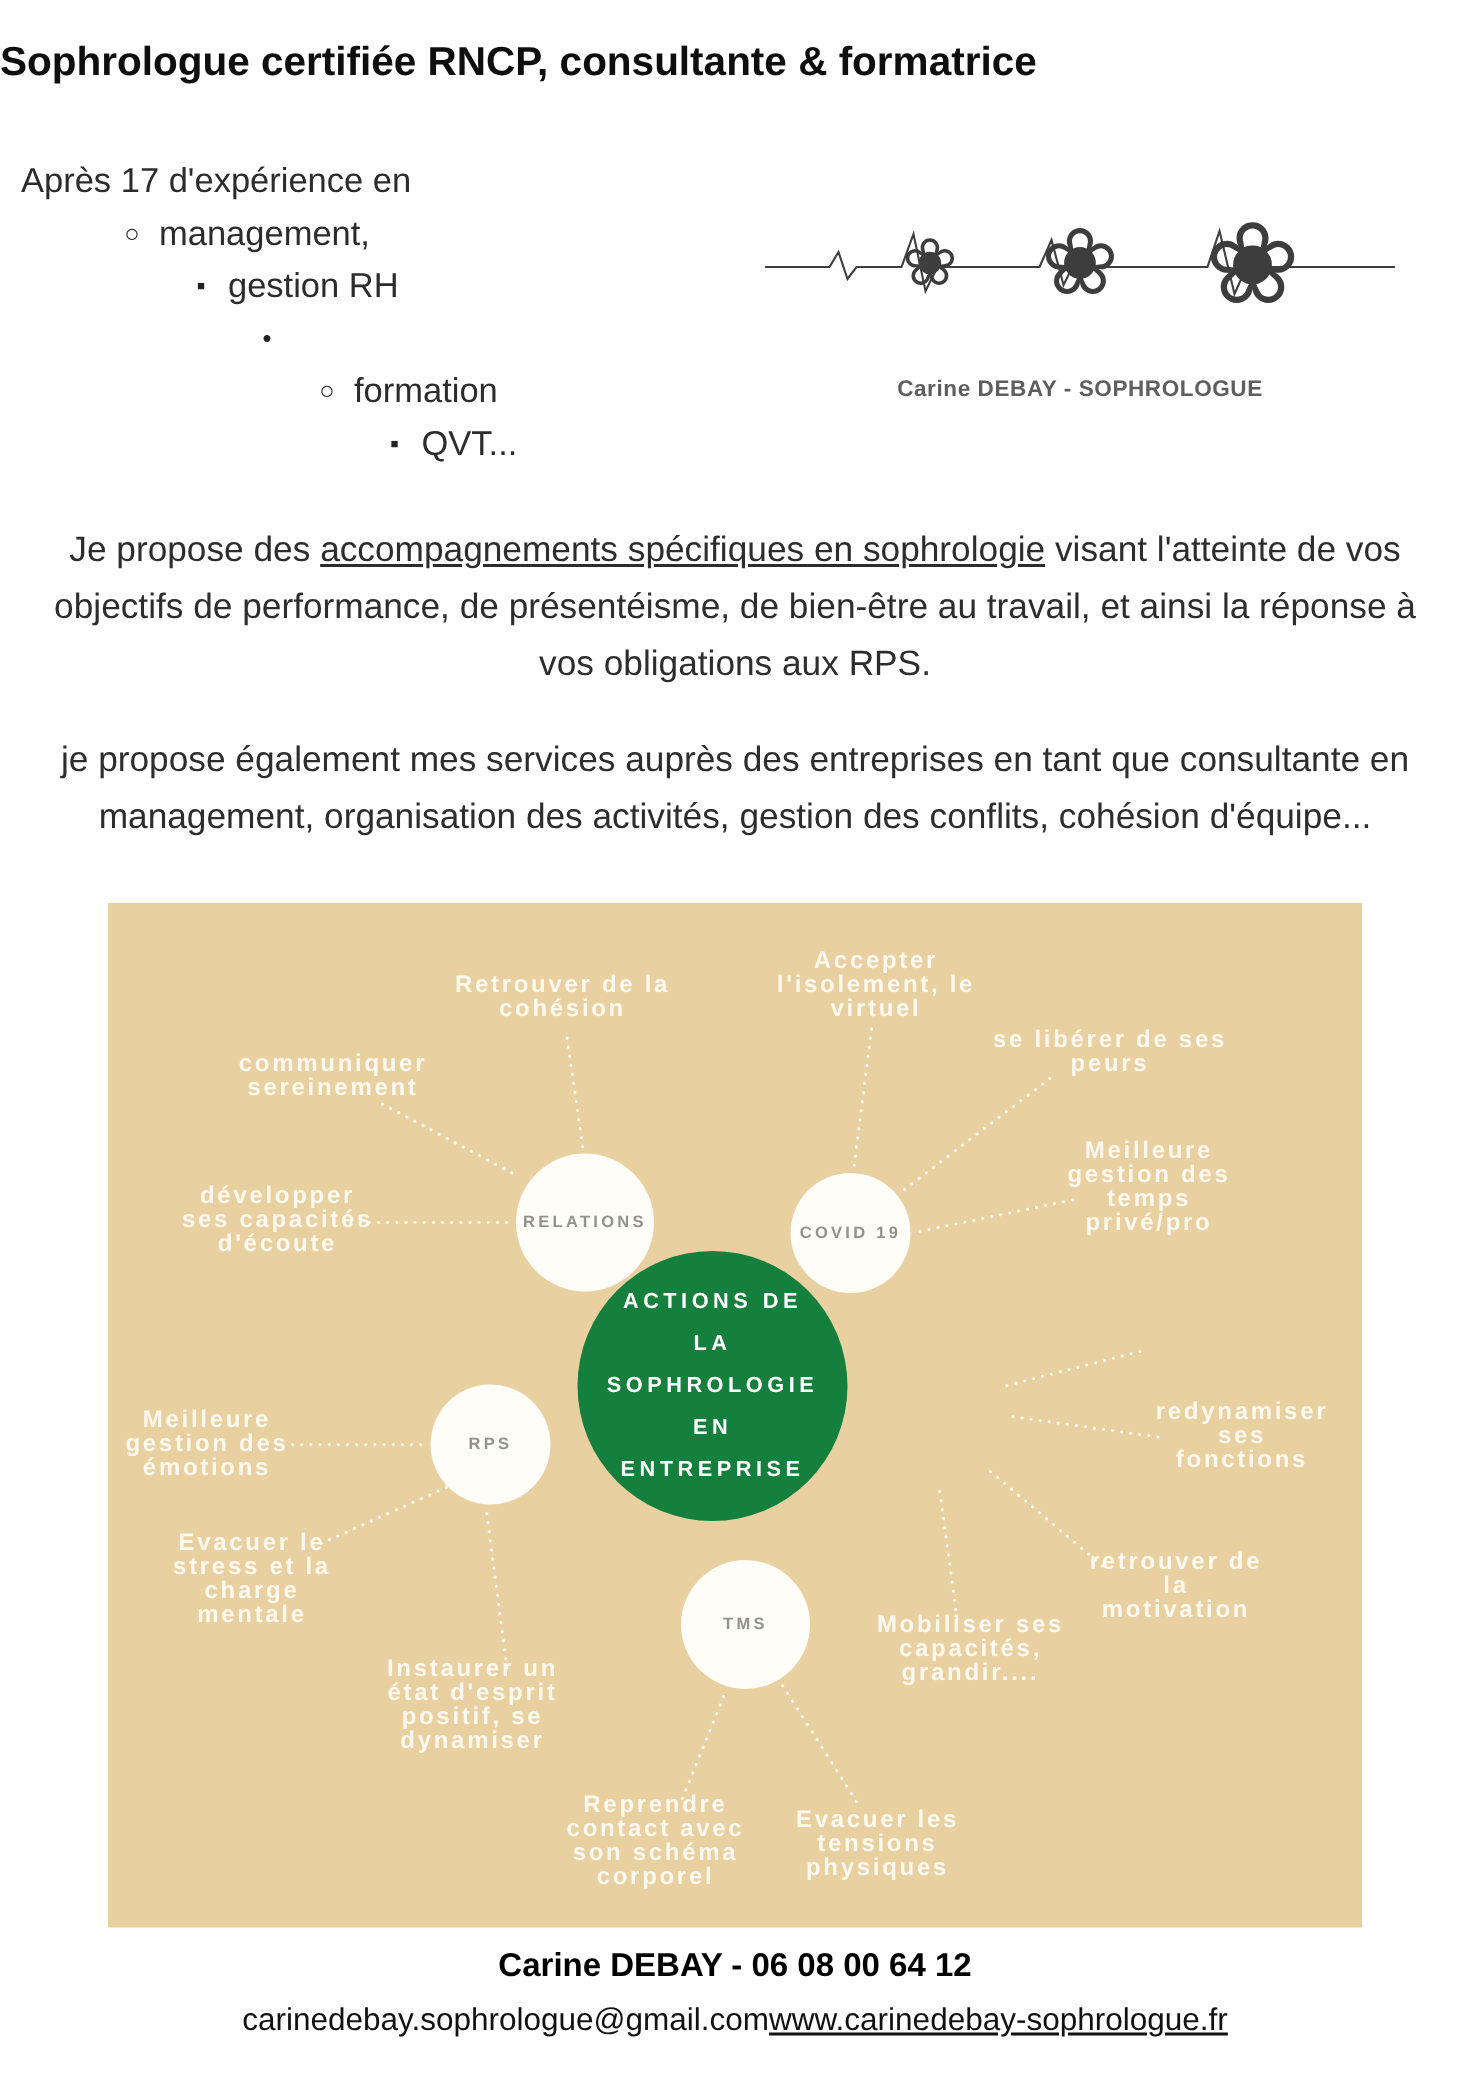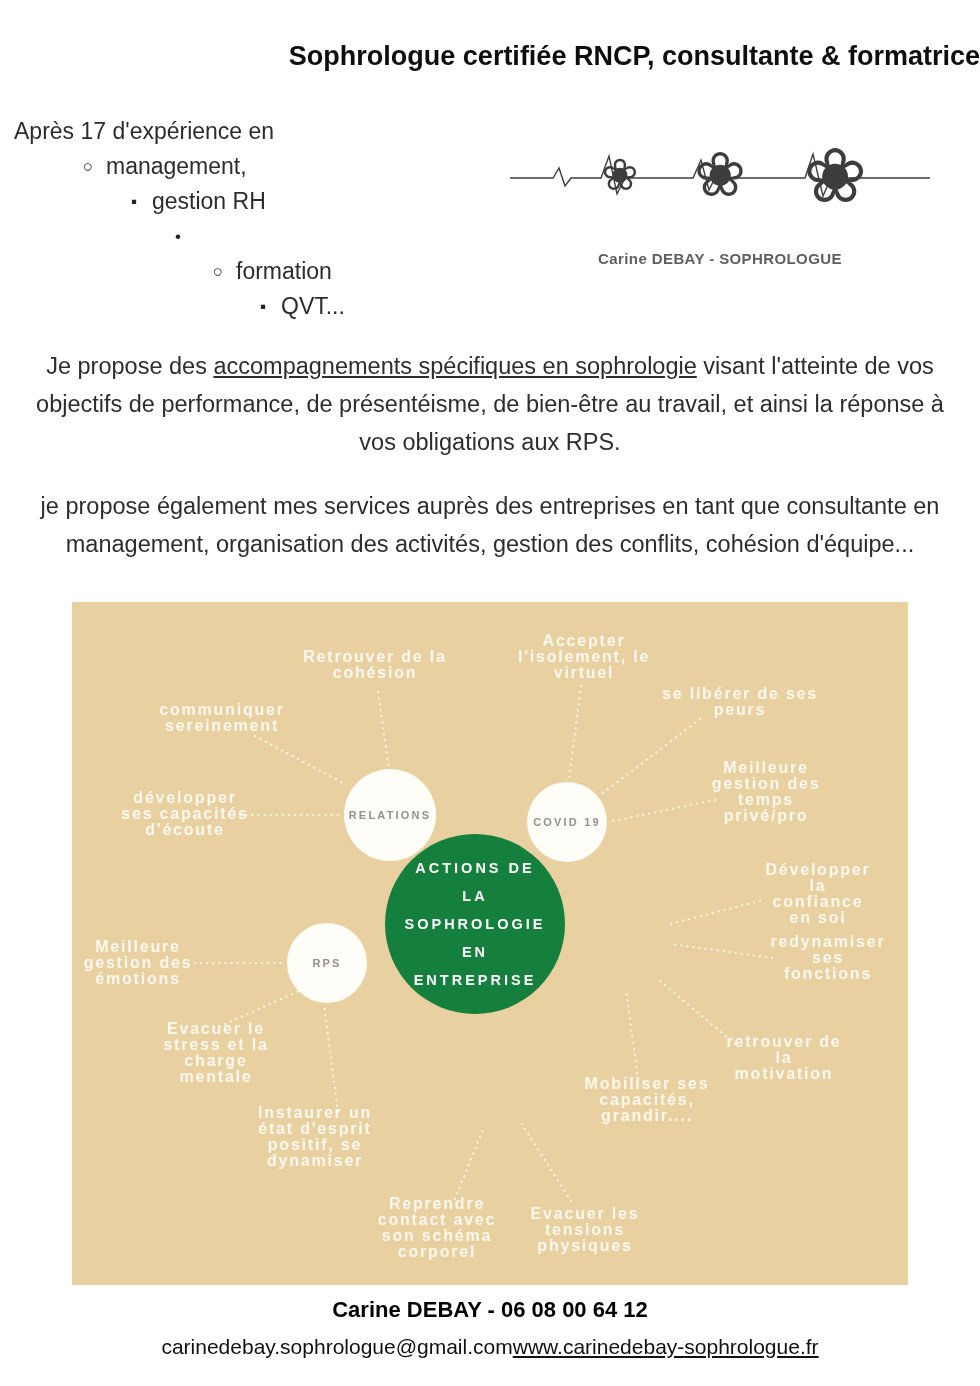--- a/index.html
+++ b/index.html
@@ -3,23 +3,23 @@
 <meta charset="utf-8">
 <style>
   * { margin:0; padding:0; box-sizing:border-box; }
   html,body { background:#ffffff; }
   body {
     width:980px; height:1386px; position:relative; overflow:hidden;
     font-family:"Liberation Sans", sans-serif; color:#222;
   }
   .title {
     position:absolute; top:26px; left:0; width:100%;
-    text-align:right; font-size:27px; font-weight:bold; color:#0e0e0e;margin-top:15px;
+    text-align:left; font-size:27px; font-weight:bold; color:#0e0e0e;
   }
-  .exp { position:absolute; left:14px; top:102px; font-size:23px; color:#2c2c2c;margin-top:11px; }
+  .exp { position:absolute; left:14px; top:102px; font-size:23px; color:#2c2c2c; }
   .exp-intro { height:36px; line-height:36px; }
   .exp-item { height:35px; line-height:35px; display:flex; align-items:center; }
   .exp-item .bullet { display:inline-block; width:20px; text-align:center; margin-right:8px; font-size:17px; color:#222; }
   .logo-block { position:absolute; left:505px; top:90px; width:430px; text-align:center; }
   .logo-caption { margin-top:4px; font-size:15px; font-weight:bold; color:#5e5e5e; letter-spacing:0.4px; }
   .p1, .p2 {
     position:absolute; left:15px; width:950px; text-align:center;
     font-size:23.5px; line-height:38px; color:#2d2d2d;
   }
   .p1 { top:347px; }
@@ -120,47 +120,46 @@
 
   <div class="center-circle">ACTIONS DE
 LA
 SOPHROLOGIE
 EN
 ENTREPRISE</div>
 
   <div class="node" style="left:272px; top:167px; width:92px; height:92px;">RELATIONS</div>
   <div class="node" style="left:455px; top:180px; width:80px; height:80px;">COVID 19</div>
   <div class="node" style="left:215px; top:321px; width:80px; height:80px;">RPS</div>
+  <div class="node" style="left:382px; top:438px; width:86px; height:86px;">TMS</div>
 
   <div class="d-label" style="left:303px; top:63px;">Retrouver de la
 cohésion</div>
   <div class="d-label" style="left:512px; top:55px;">Accepter
 l'isolement, le
 virtuel</div>
   <div class="d-label" style="left:668px; top:100px;">se libérer de ses
 peurs</div>
   <div class="d-label" style="left:150px; top:116px;">communiquer
 sereinement</div>
   <div class="d-label" style="left:694px; top:190px;">Meilleure
 gestion des
 temps
 privé/pro</div>
   <div class="d-label" style="left:113px; top:212px;">développer
 ses capacités
 d'écoute</div>
-  <div class="d-label" style="left:746px; top:292px;">Développer la
-confiance en soi</div>
   <div class="d-label" style="left:756px; top:356px;">redynamiser
 ses fonctions</div>
   <div class="d-label" style="left:66px;  top:361px;">Meilleure
 gestion des
 émotions</div>
   <div class="d-label" style="left:712px; top:456px;">retrouver de la
 motivation</div>
-  <div class="d-label" style="left:96px;  top:451px;margin-left:48px;">Evacuer le
+  <div class="d-label" style="left:96px;  top:451px;">Evacuer le
 stress et la
 charge
 mentale</div>
   <div class="d-label" style="left:575px; top:498px;">Mobiliser ses
 capacités,
 grandir....</div>
   <div class="d-label" style="left:243px; top:535px;">Instaurer un
 état d'esprit
 positif, se
 dynamiser</div>

